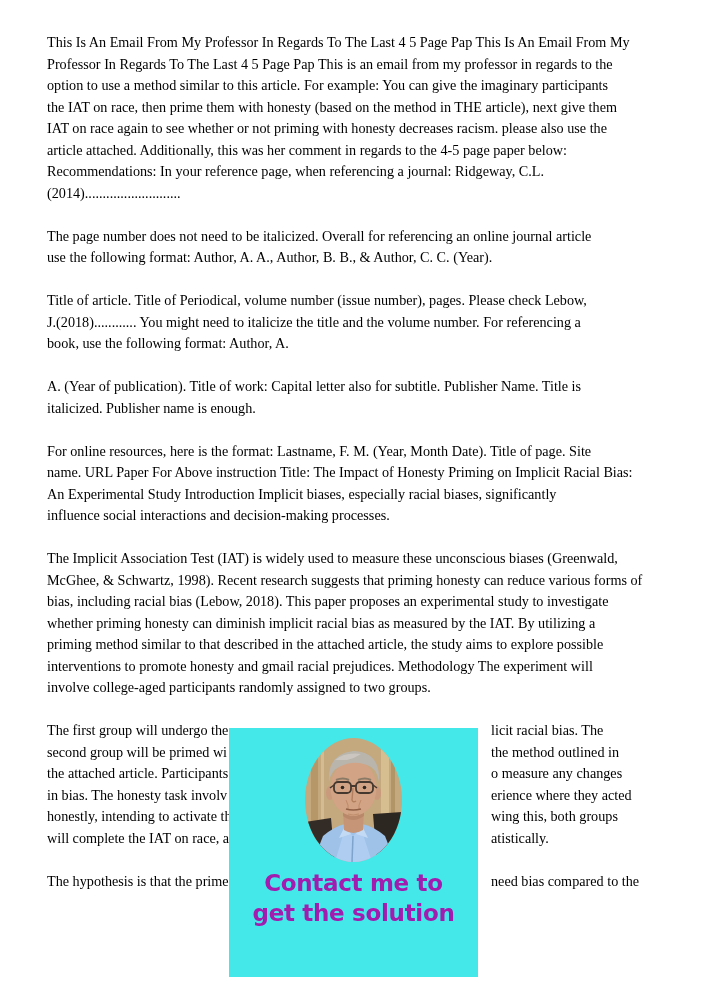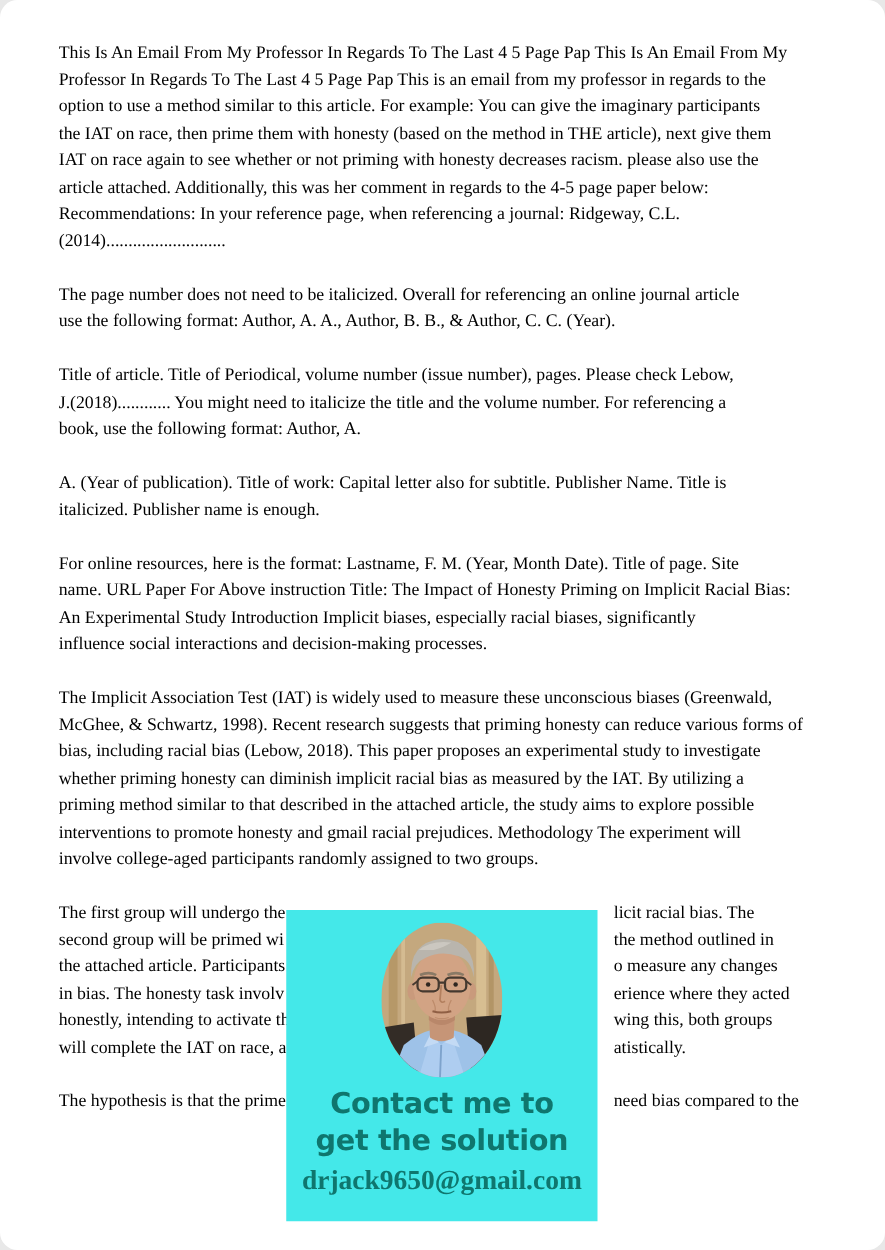--- a/index.html
+++ b/index.html
@@ -6,21 +6,20 @@
   body { background:#e8e8e8; }
   .page {
     position:relative;
     width:708px; height:1000px;
     margin:0 auto;
     background:#ffffff;
     font-family:"Liberation Serif", serif;
     font-size:14.2px;
     color:#000000;
     overflow:hidden;
-    border-radius:14px;
   }
   #doc-body {
     position:absolute;
     left:47px; top:32px;
     width:614px;
   }
   .para { margin:0 0 21.5px 0; }
   .line {
     position:relative;
     height:21.5px; line-height:21.5px;
@@ -111,21 +110,21 @@
         <div class="line"><span class="frag-left">the attached article. Participants</span><span class="frag-right">o measure any changes</span></div>
         <div class="line"><span class="frag-left">in bias. The honesty task involv</span><span class="frag-right">erience where they acted</span></div>
         <div class="line"><span class="frag-left">honestly, intending to activate th</span><span class="frag-right">wing this, both groups</span></div>
         <div class="line"><span class="frag-left">will complete the IAT on race, a</span><span class="frag-right">atistically.</span></div>
       </div>
       <div class="para">
         <div class="line"><span class="frag-left">The hypothesis is that the prime</span><span class="frag-right">need bias compared to the</span></div>
       </div>
     </div>
 
-  <div class="badge" style="background: rgb(68, 232, 233); color: #0f766e;">
+  <div class="badge" style="background: rgb(68, 232, 233); color: #a21caf;">
     <div class="photo">
       <svg width="97" height="124" viewBox="0 0 97 124" xmlns="http://www.w3.org/2000/svg">
 
         <rect x="0" y="0" width="97" height="124" fill="#c4a87e"></rect>
         <rect x="6" y="0" width="7" height="124" fill="#b0925f" opacity="0.7"></rect>
         <rect x="16" y="0" width="3" height="124" fill="#d8bf96" opacity="0.8"></rect>
         <rect x="76" y="0" width="8" height="124" fill="#d9c093" opacity="0.9"></rect>
         <rect x="86" y="0" width="4" height="124" fill="#ab8d5c" opacity="0.7"></rect>
 
         <path d="M0 84 L26 80 L30 124 L0 124 Z" fill="#332c26"></path>
@@ -165,16 +164,15 @@
         <path d="M41 62 Q44 68 43 71" stroke="#b3805f" stroke-width="1" fill="none" opacity="0.7"></path>
         <path d="M56 62 Q53 68 54 71" stroke="#b3805f" stroke-width="1" fill="none" opacity="0.7"></path>
         <path d="M41 71 Q48 73 56 71" stroke="#8f5f44" stroke-width="1.6" fill="none"></path>
         <path d="M43 76 Q48 78 54 76" stroke="#b3805f" stroke-width="1" fill="none" opacity="0.6"></path>
       </svg>
     </div>
     <div class="headline">
       <span>Contact me to</span>
       <span>get the solution</span>
     </div>
-    <div class="email">drjack9650@gmail.com</div>
   </div>
 
 </div>
 
 </body></html>

